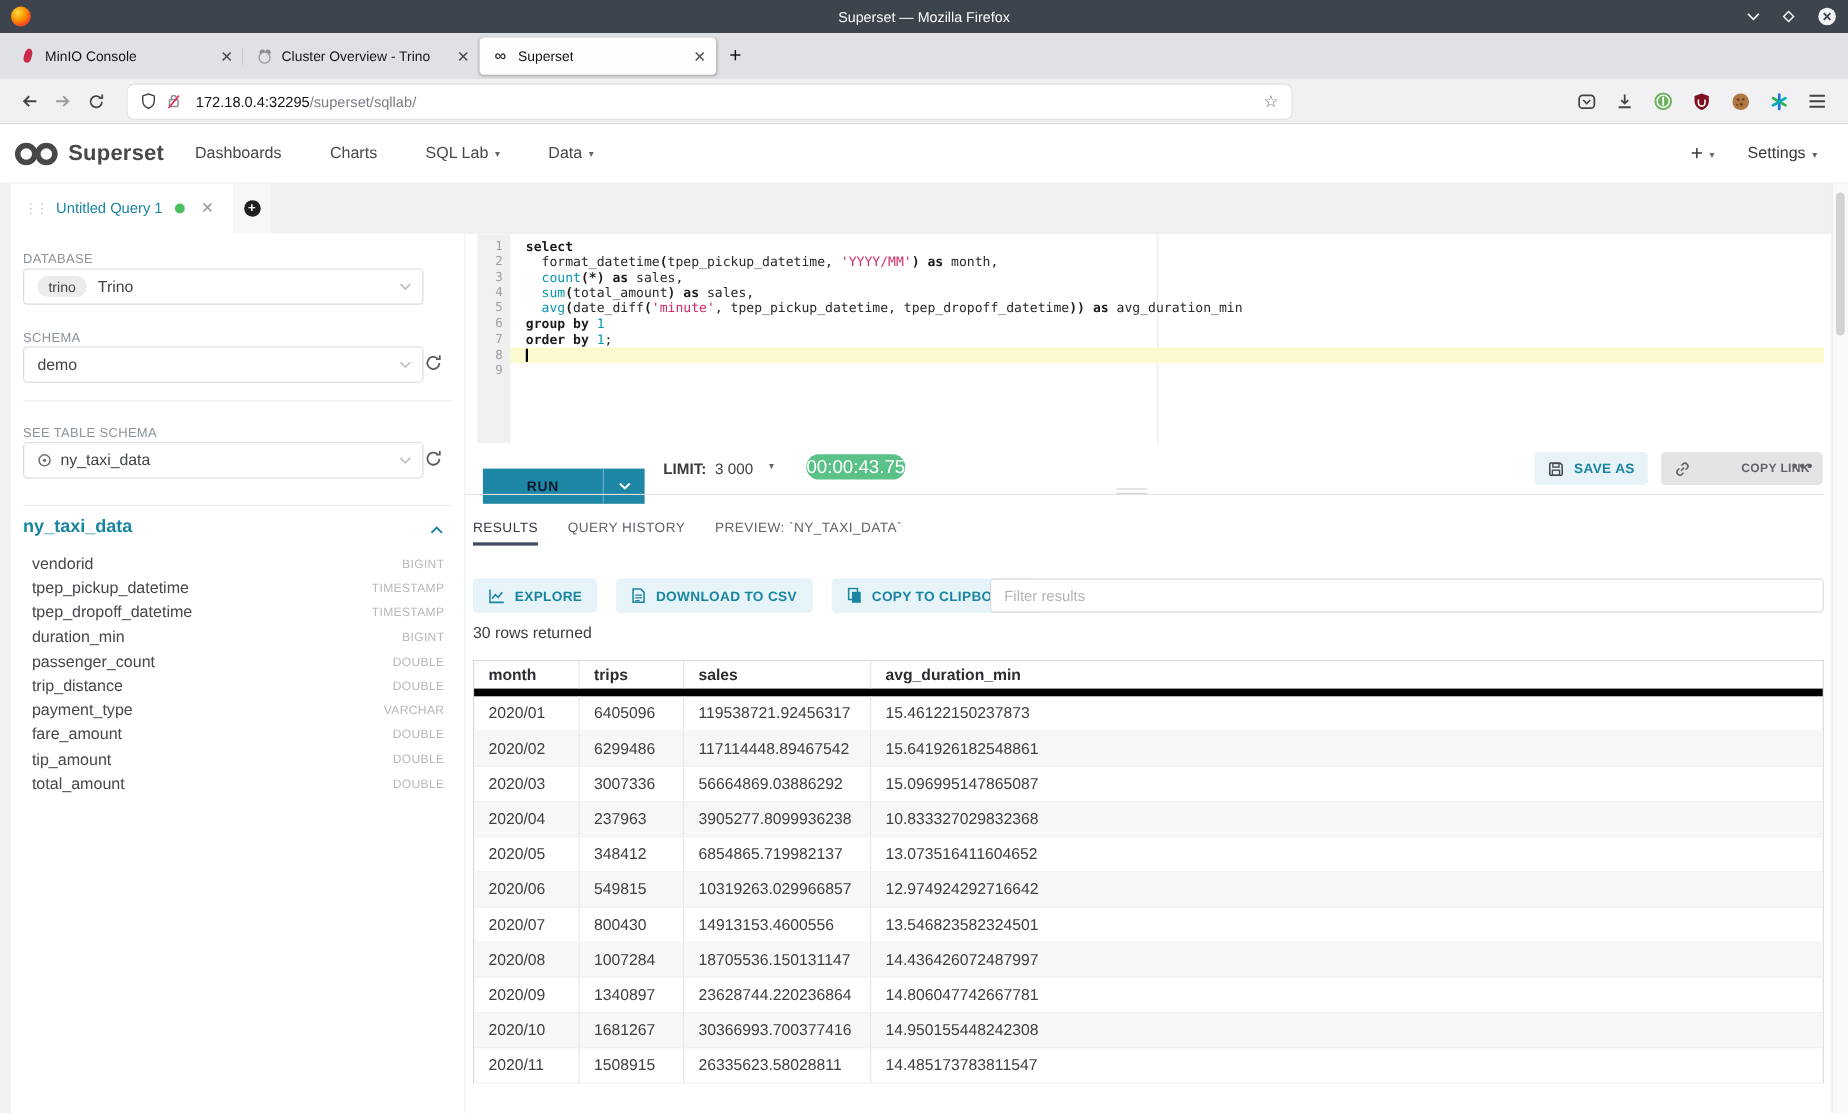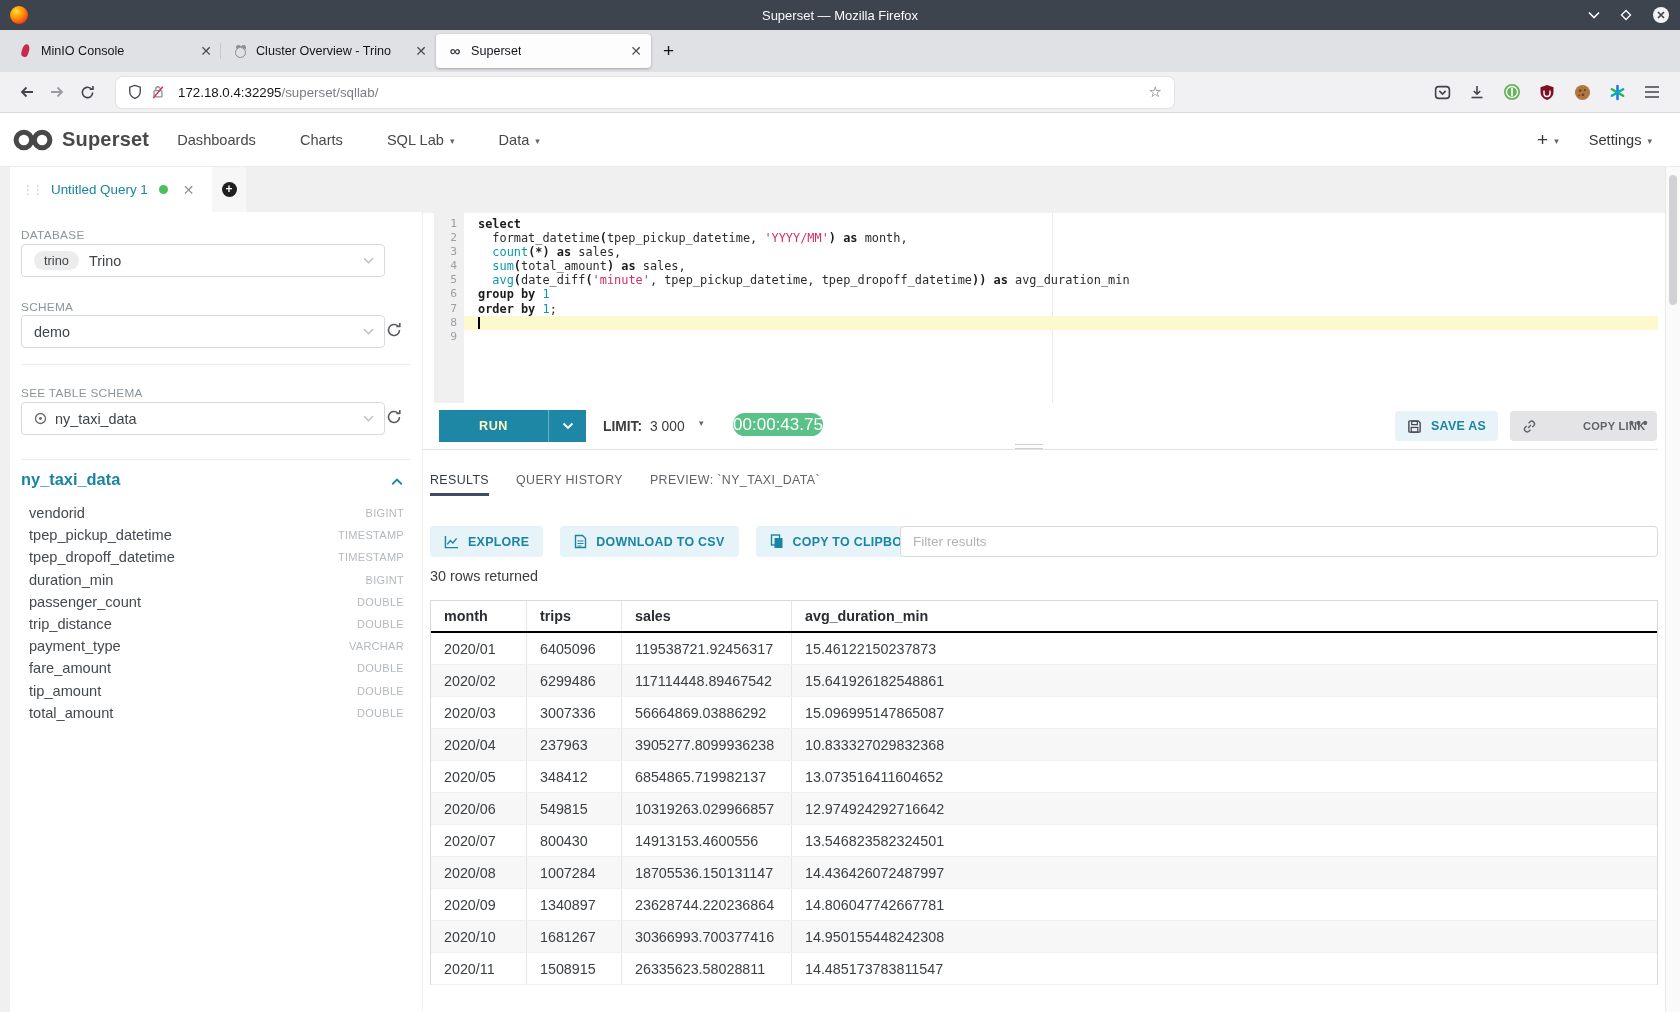--- a/index.html
+++ b/index.html
@@ -111,22 +111,22 @@
   .caret-bar{display:none;}
   .ed-ln.cursor .caret-bar{display:inline-block;width:2px;height:12px;background:#000;vertical-align:-2px;}
   .sg-kw,.sg-b{font-weight:700;color:#1c1c1c;}
   .sg-p{color:#2b2b2b;}
   .sg-fn{color:#0a97ab;}
   .sg-s{color:#d22d68;}
   .sg-num{color:#0a97ab;}
 
   
   .sql-toolbar{position:absolute;left:0;top:197px;right:0;height:32px;}
-  .run-btn{position:absolute;left:16px;top:0;width:147px;height:32px;border-radius:0;overflow:hidden;
-    background:#1e87a5;display:flex;color:#fef9c3;}
+  .run-btn{position:absolute;left:16px;top:16px;width:147px;height:32px;border-radius:0;overflow:hidden;
+    background:#1e87a5;display:flex;color:#0f172a;}
   .run-main{width:109px;text-align:center;line-height:32px;font-size:12.6px;font-weight:600;letter-spacing:.6px;}
   .run-caret{width:38px;border-left:1px solid rgba(255,255,255,.35);display:flex;align-items:center;justify-content:center;}
   .limit-wrap{position:absolute;left:180px;top:0;height:32px;display:flex;align-items:center;font-size:13.8px;color:#3b3b3b;}
   .limit-label{font-weight:600;}
   .limit-value{margin-left:8px;}
   .limit-caret{position:absolute;left:276px;top:8px;font-size:9px;color:#666;}
   .timer-pill{position:absolute;left:310px;top:3px;width:90px;height:23px;border-radius:14px;background:#5ac189;
     color:#fff;font-size:17px;display:flex;align-items:center;justify-content:center;}
   .saveas-btn{position:absolute;left:972px;top:1px;height:30px;border-radius:4px;background:#e7f3f9;
     display:flex;align-items:center;padding:0 12px;gap:9px;}
@@ -152,21 +152,21 @@
   .act-btn .icn{display:flex;}
   .filter-input{position:absolute;left:477px;top:313px;width:758px;height:31px;border:1px solid #d9d9d9;
     border-radius:4px;padding:0 12px;font-size:13.5px;color:#3c4043;outline:none;
     font-family:"Liberation Sans","DejaVu Sans",sans-serif;}
   .filter-input::placeholder{color:#b0b4b8;}
   .rowcount{position:absolute;left:7px;top:355px;font-size:14.4px;color:#3a3d42;}
 
   
   .res-table{position:absolute;left:7px;top:387px;width:1228px;border:1px solid #d9d9d9;border-bottom:none;}
   .thead,.trow{display:flex;height:32px;align-items:stretch;}
-  .thead{border-bottom:2px solid #000000;}
+  .thead{border-bottom:7px solid #000000;}
   .trow{border-bottom:1px solid #f0f0f0;}
   .res-table .trow:nth-child(even){background:#f7f7f8;}
   .tcell{display:flex;align-items:center;padding-left:13px;font-size:14.3px;color:#3c4043;
     border-right:1px solid #e6e6e6;overflow:hidden;white-space:nowrap;}
   .tcell:last-child{border-right:none;}
   .thead .tcell{font-weight:700;color:#2a2e33;}
   .c0{width:96px;flex:none;}
   .c1{width:95px;flex:none;}
   .c2{width:170px;flex:none;}
   .c3{flex:1;}

